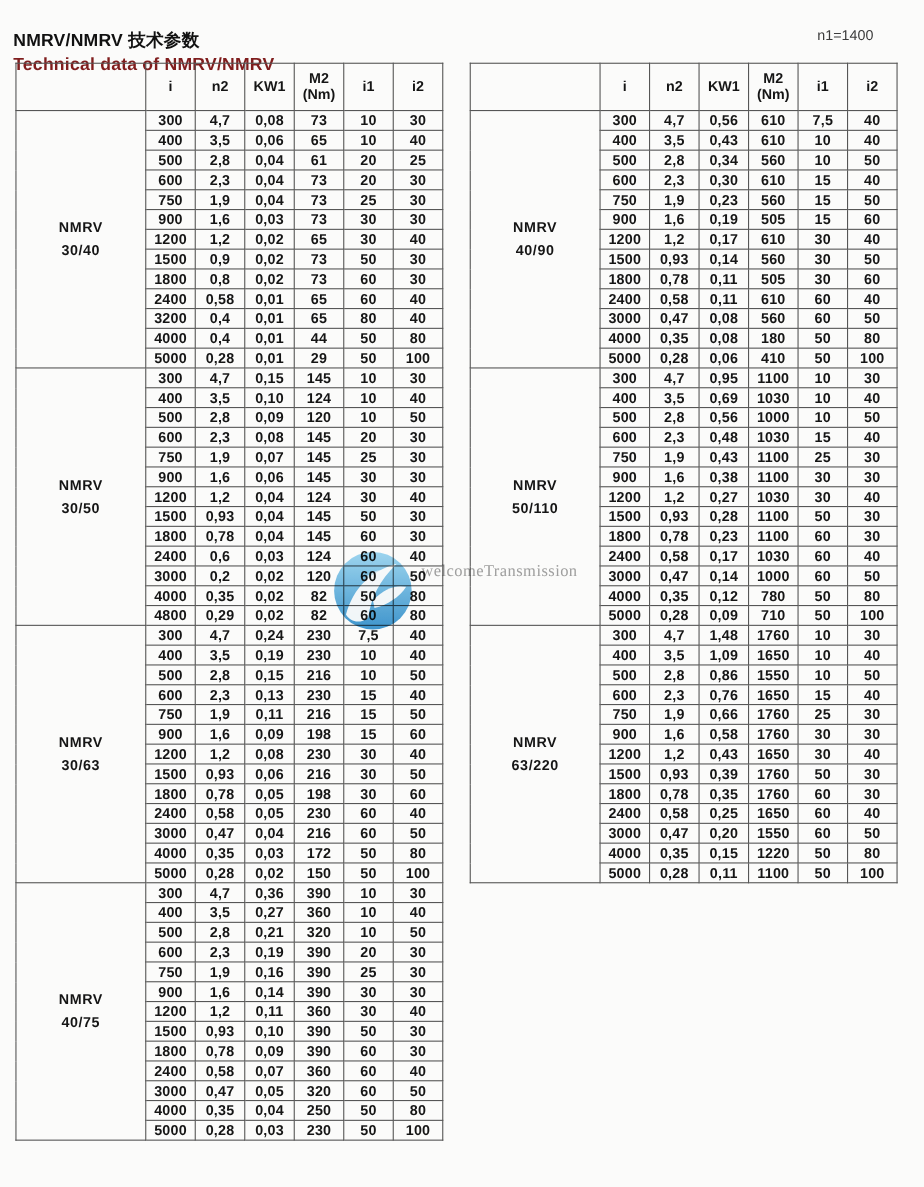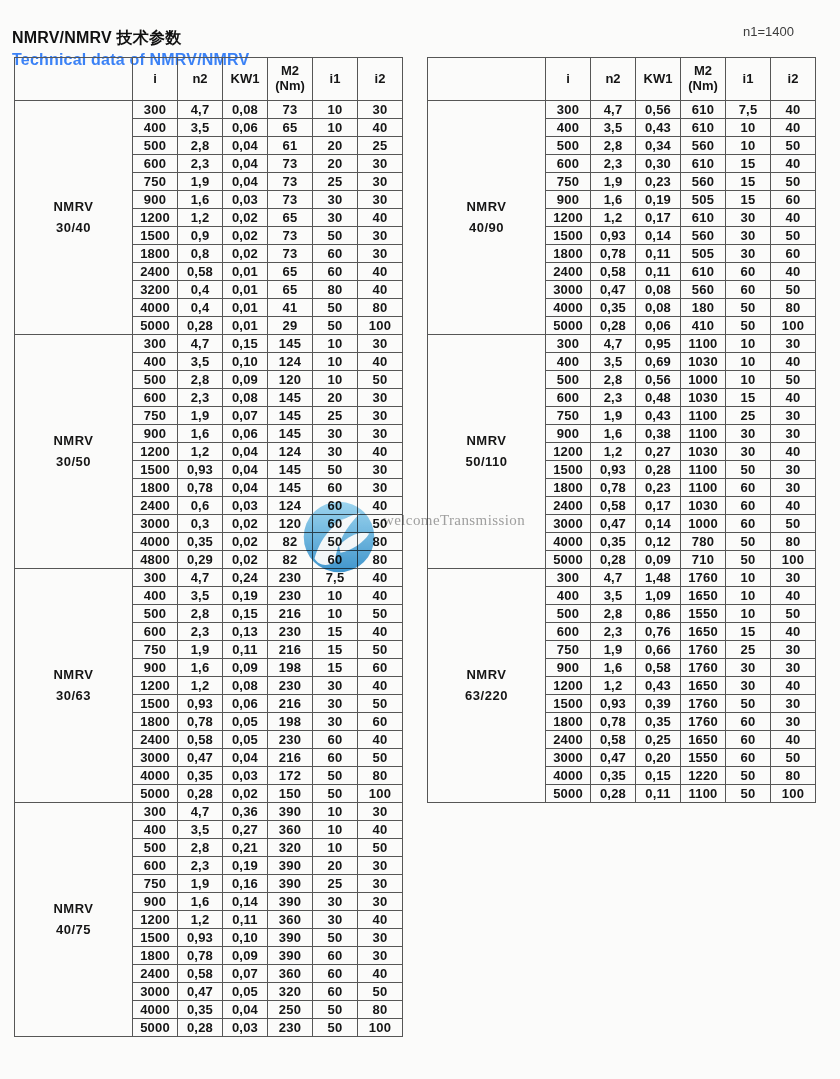--- a/index.html
+++ b/index.html
@@ -11,21 +11,21 @@
     position: relative;
     overflow: hidden;
     color: #161616;
   }
   .header { padding: 8px 0 0 12px; position: relative; }
   .title-zh {
     font-size: 16px; font-weight: bold; color: #111;
     letter-spacing: 0.2px; line-height: 1.35; margin-top: 19px;
   }
   .title-en {
-    font-size: 16px; font-weight: bold; color: #3b82f6;
+    font-size: 16px; font-weight: bold; color: #7f1d1d;
     letter-spacing: 0.2px; line-height: 1.35;
   }
   .note {
     position: absolute; top: 24px; right: 46px;
     font-size: 13px; font-weight: normal; color: #3c3c3c;
   }
   .tables {
     position: absolute; top: 57px; left: 14px;
     display: flex; gap: 24px; align-items: flex-start;
   }
@@ -204,21 +204,21 @@
           <td>0,4</td>
           <td>0,01</td>
           <td>65</td>
           <td>80</td>
           <td>40</td>
         </tr>
         <tr>
           <td>4000</td>
           <td>0,4</td>
           <td>0,01</td>
-          <td>41</td>
+          <td>44</td>
           <td>50</td>
           <td>80</td>
         </tr>
         <tr>
           <td>5000</td>
           <td>0,28</td>
           <td>0,01</td>
           <td>29</td>
           <td>50</td>
           <td>100</td>
@@ -302,21 +302,21 @@
         <tr>
           <td>2400</td>
           <td>0,6</td>
           <td>0,03</td>
           <td>124</td>
           <td>60</td>
           <td>40</td>
         </tr>
         <tr>
           <td>3000</td>
-          <td>0,3</td>
+          <td>0,2</td>
           <td>0,02</td>
           <td>120</td>
           <td>60</td>
           <td>50</td>
         </tr>
         <tr>
           <td>4000</td>
           <td>0,35</td>
           <td>0,02</td>
           <td>82</td>

